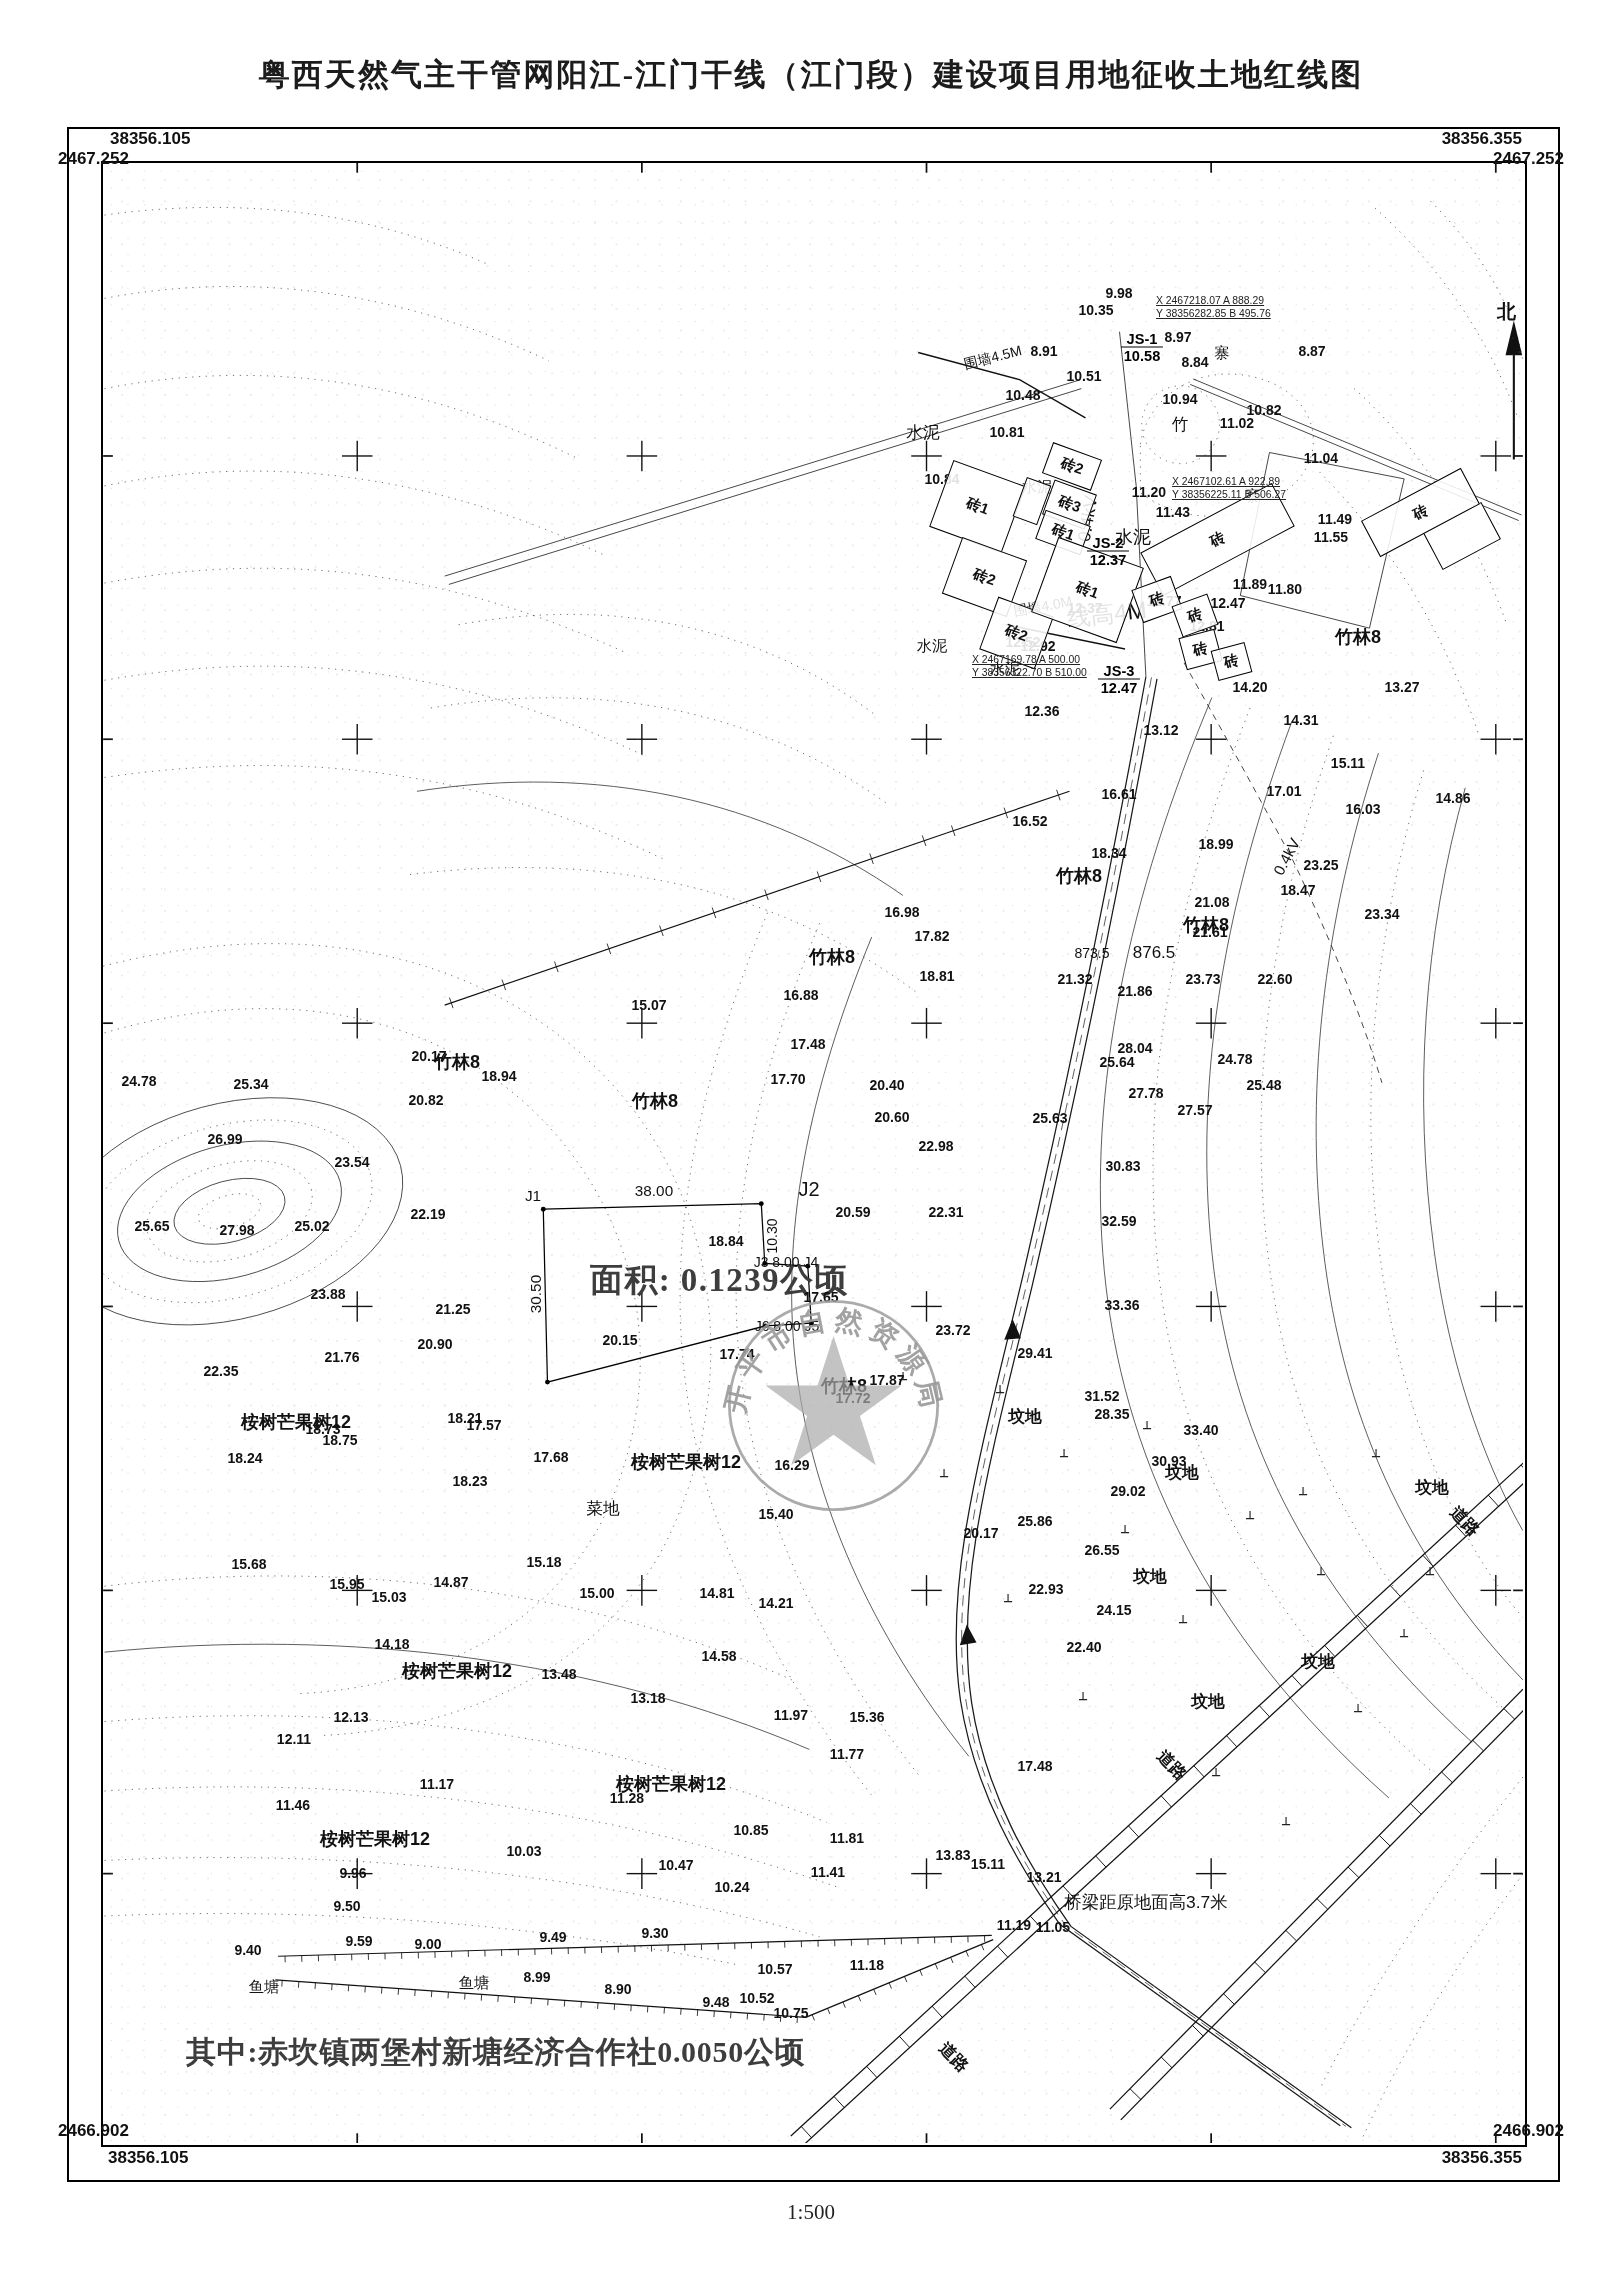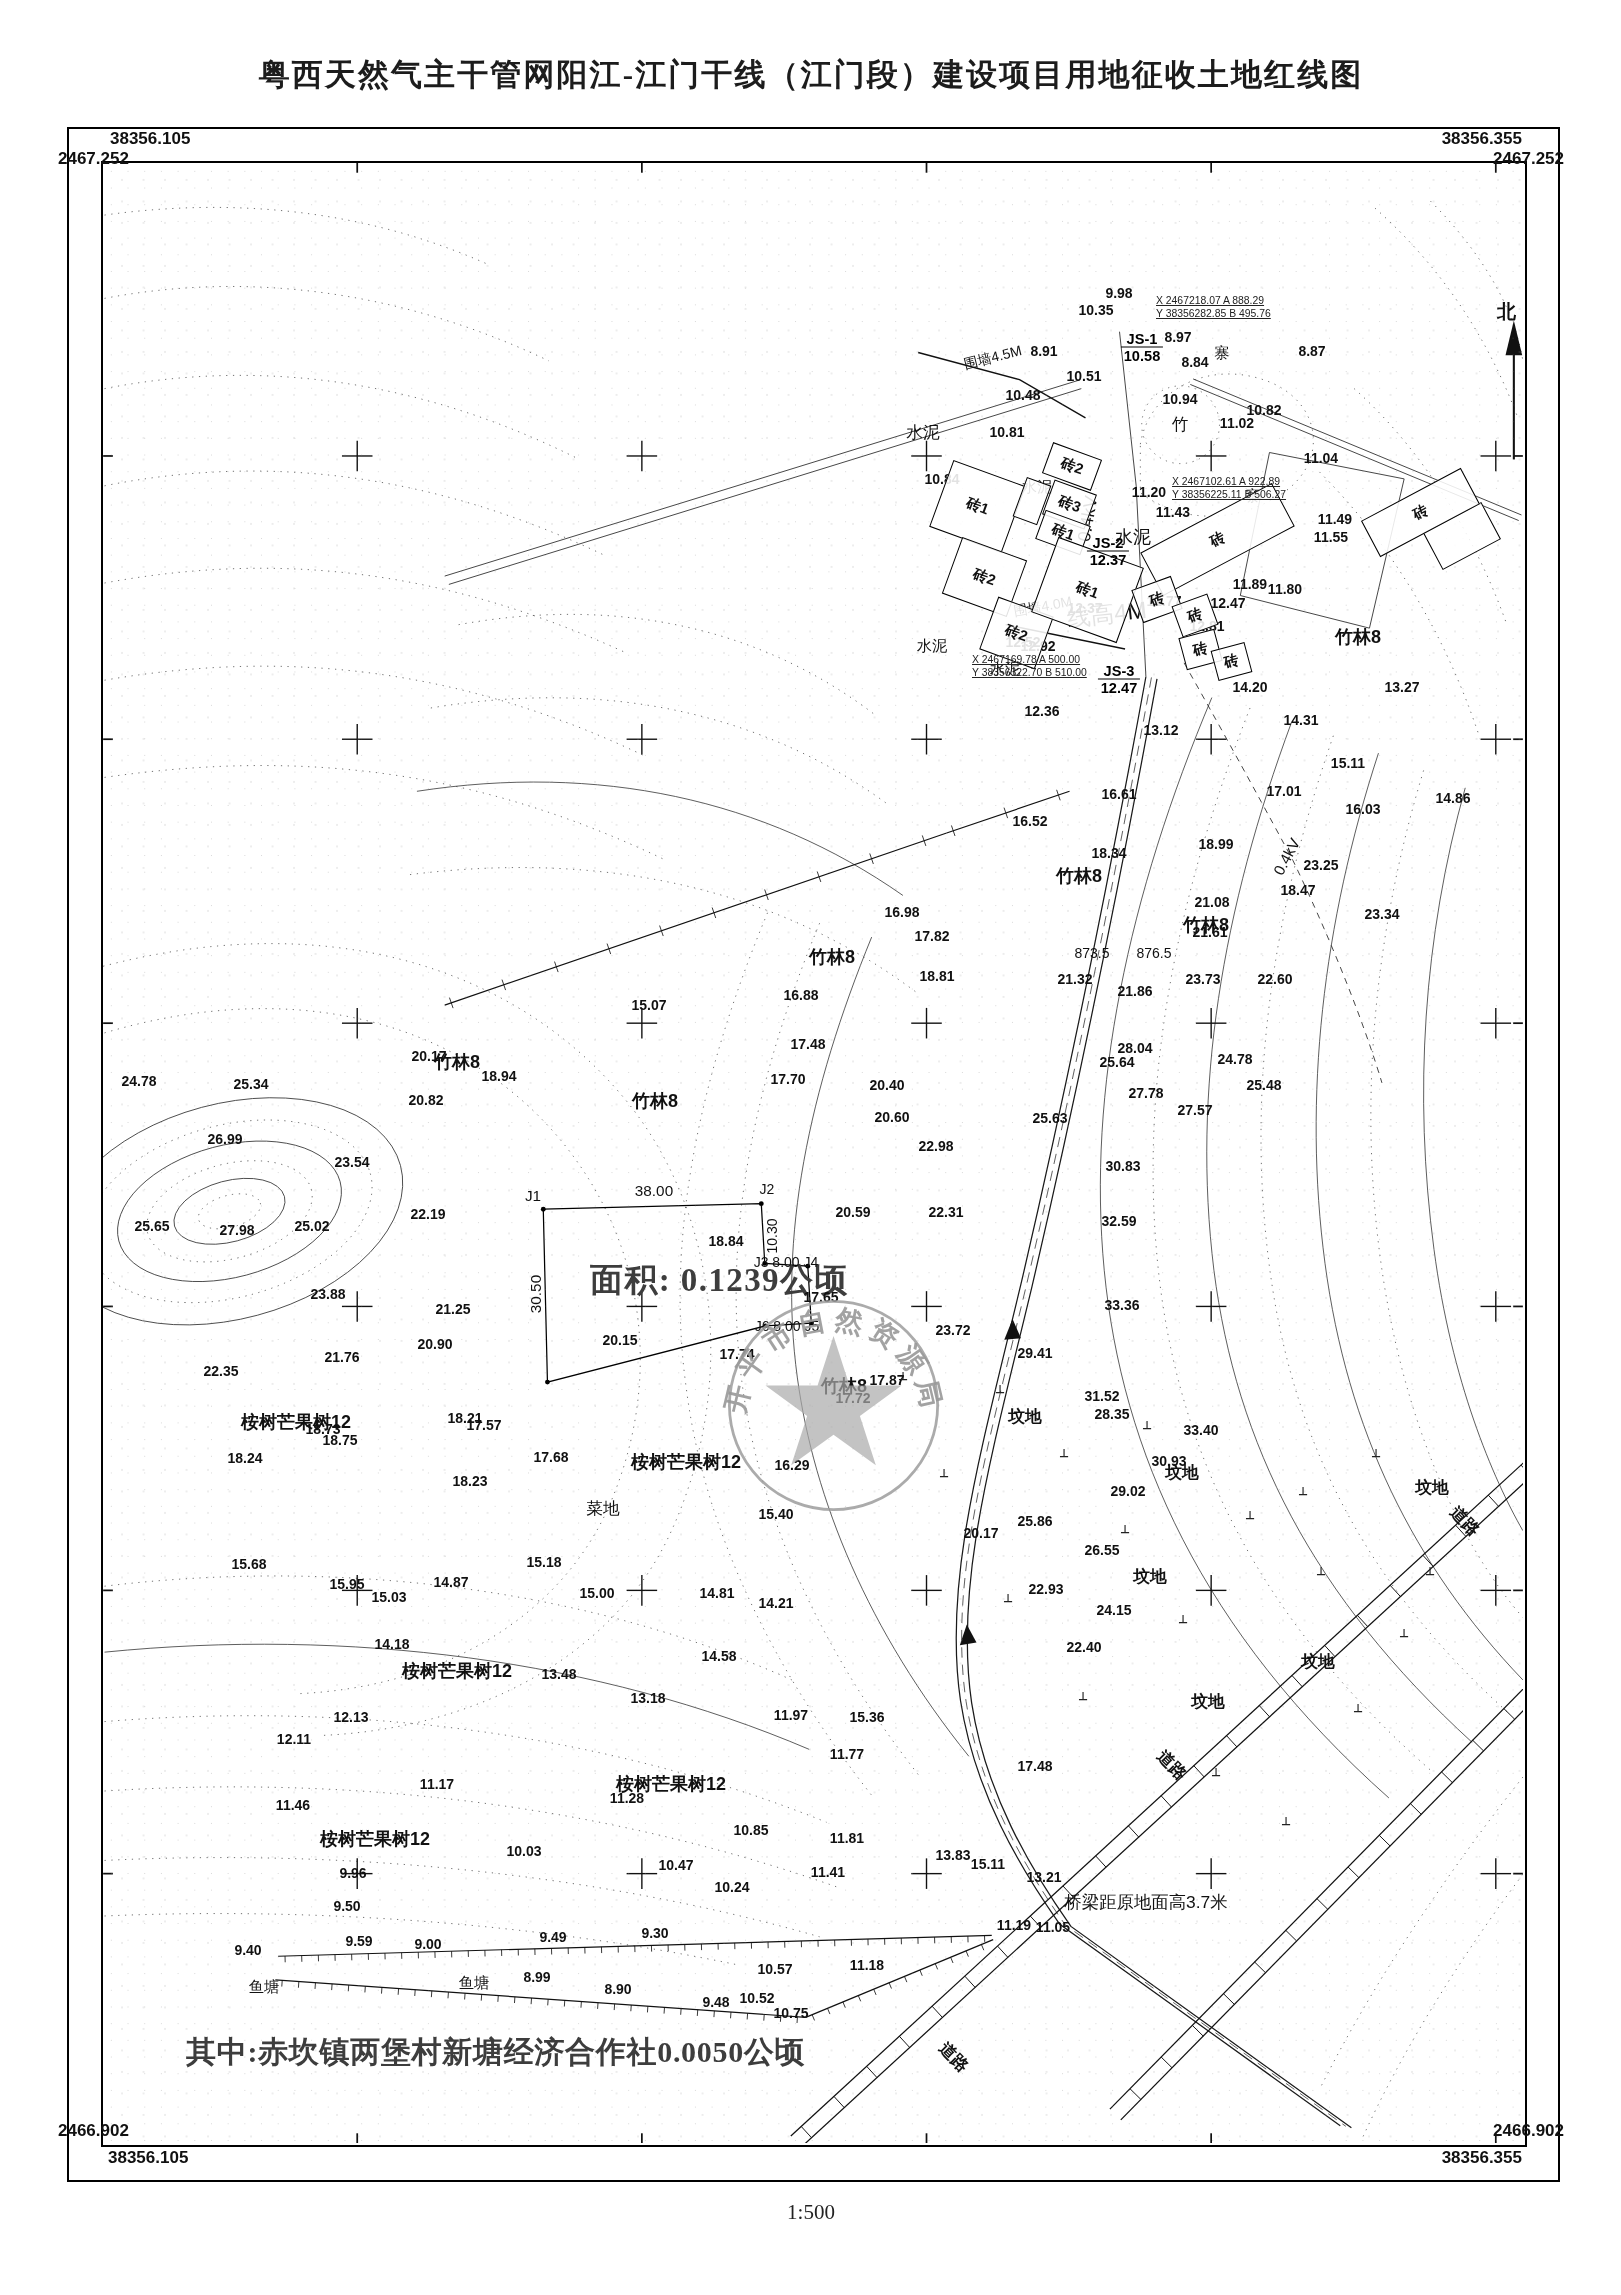--- a/index.html
+++ b/index.html
@@ -600,27 +600,27 @@
       <div class="lbl flabel" style="left: 1025px; top: 1416px; font-size: 16.7px; font-weight: 700;">坟地</div>
       <div class="lbl flabel" style="left: 1182px; top: 1472px; font-size: 16.7px; font-weight: 700;">坟地</div>
       <div class="lbl flabel" style="left: 1432px; top: 1487px; font-size: 16.7px; font-weight: 700;">坟地</div>
       <div class="lbl flabel" style="left: 1150px; top: 1576px; font-size: 16.7px; font-weight: 700;">坟地</div>
       <div class="lbl flabel" style="left: 1318px; top: 1661px; font-size: 16.7px; font-weight: 700;">坟地</div>
       <div class="lbl flabel" style="left: 1208px; top: 1701px; font-size: 16.7px; font-weight: 700;">坟地</div>
       <div class="lbl flabel" style="left: 603px; top: 1508px; font-size: 16.7px;">菜地</div>
       <div class="lbl flabel" style="left: 474px; top: 1983px; font-size: 15.3px;">鱼塘</div>
       <div class="lbl flabel" style="left: 264px; top: 1987px; font-size: 15.3px;">鱼塘</div>
       <div class="lbl flabel" style="left: 1092px; top: 953px; font-size: 14px;">873.5</div>
-      <div class="lbl flabel" style="left: 1154px; top: 953px; font-size: 14px;">876.5</div>
+      <div class="lbl flabel" style="left: 1154px; top: 953px; font-size: 17px;">876.5</div>
       <div class="lbl flabel" style="left: 1146px; top: 1902px; font-size: 17.4px;">桥梁距原地面高3.7米</div>
       <div class="lbl flabel" style="left: 1465px; top: 1521px; transform: translate(-50%, -50%) rotate(45deg); font-size: 16.7px; font-weight: 700;">道路</div>
       <div class="lbl flabel" style="left: 1172px; top: 1765px; transform: translate(-50%, -50%) rotate(45deg); font-size: 16.7px; font-weight: 700;">道路</div>
       <div class="lbl flabel" style="left: 954px; top: 2057px; transform: translate(-50%, -50%) rotate(45deg); font-size: 16.7px; font-weight: 700;">道路</div>
       <div class="lbl flabel" style="left: 533px; top: 1196px; font-size: 15.3px;">J1</div>
-      <div class="lbl flabel" style="left: 767px; top: 1189px; font-size: 14px;">J2</div>
+      <div class="lbl flabel" style="left: 809px; top: 1189px; font-size: 20px;">J2</div>
       <div class="lbl flabel" style="left: 654px; top: 1191px; font-size: 15.3px;">38.00</div>
       <div class="lbl flabel" style="left: 772px; top: 1236px; transform: translate(-50%, -50%) rotate(-90deg); font-size: 14px;">10.30</div>
       <div class="lbl flabel" style="left: 786px; top: 1262px; font-size: 14px;">J3 8.00 J4</div>
       <div class="lbl flabel" style="left: 787px; top: 1326px; font-size: 14px;">J6 8.00 J5</div>
       <div class="lbl flabel" style="left: 536px; top: 1294px; transform: translate(-50%, -50%) rotate(-90deg); font-size: 15.3px;">30.50</div>
       <div class="lbl grave" style="left: 1000px; top: 1389px;">⊥</div>
       <div class="lbl grave" style="left: 1064px; top: 1453px;">⊥</div>
       <div class="lbl grave" style="left: 1125px; top: 1529px;">⊥</div>
       <div class="lbl grave" style="left: 1183px; top: 1619px;">⊥</div>
       <div class="lbl grave" style="left: 1083px; top: 1696px;">⊥</div>

